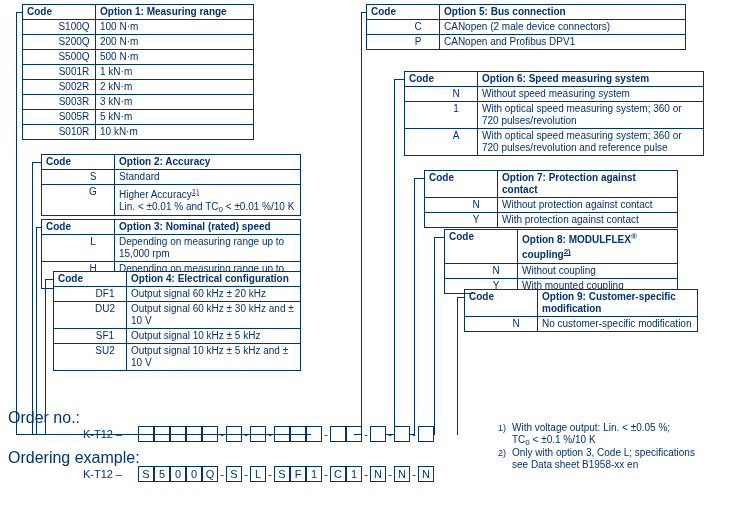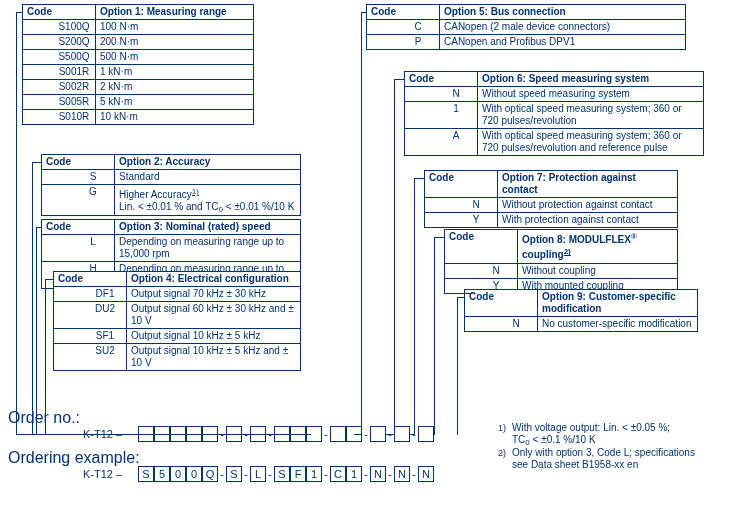--- a/index.html
+++ b/index.html
@@ -125,20 +125,24 @@
         </tr>
   <tr>
           <td class="code">S001R</td>
           <td>1 kN·m</td>
         </tr>
   <tr>
           <td class="code">S002R</td>
           <td>2 kN·m</td>
         </tr>
   <tr>
+          <td class="code">S003R</td>
+          <td>3 kN·m</td>
+        </tr>
+  <tr>
           <td class="code">S005R</td>
           <td>5 kN·m</td>
         </tr>
   <tr>
           <td class="code">S010R</td>
           <td>10 kN·m</td>
         </tr>
 </tbody>
     </table>
 
@@ -180,21 +184,21 @@
     </table>
 
 <table class="opt" style="left:45px; top:267px; width:248px;">
   <tbody>
         <tr>
           <th class="code">Code</th>
       <th>Option 4: Electrical configuration</th>
         </tr>
   <tr>
           <td class="code">DF1</td>
-          <td>Output signal 70 kHz ± 30 kHz</td>
+          <td>Output signal 60 kHz ± 20 kHz</td>
         </tr>
   <tr>
           <td class="code">DU2</td>
           <td>Output signal 60 kHz ± 30 kHz and ± 10 V</td>
         </tr>
   <tr>
           <td class="code">SF1</td>
           <td>Output signal 10 kHz ± 5 kHz</td>
         </tr>
   <tr>

